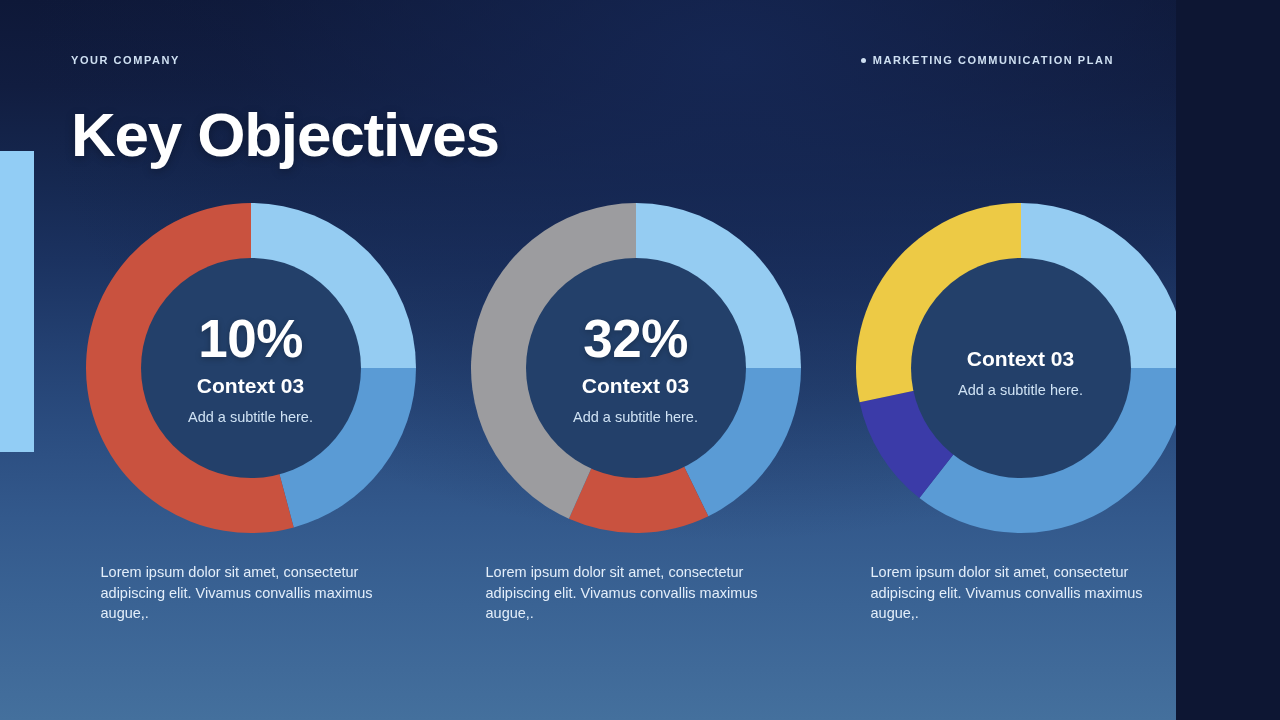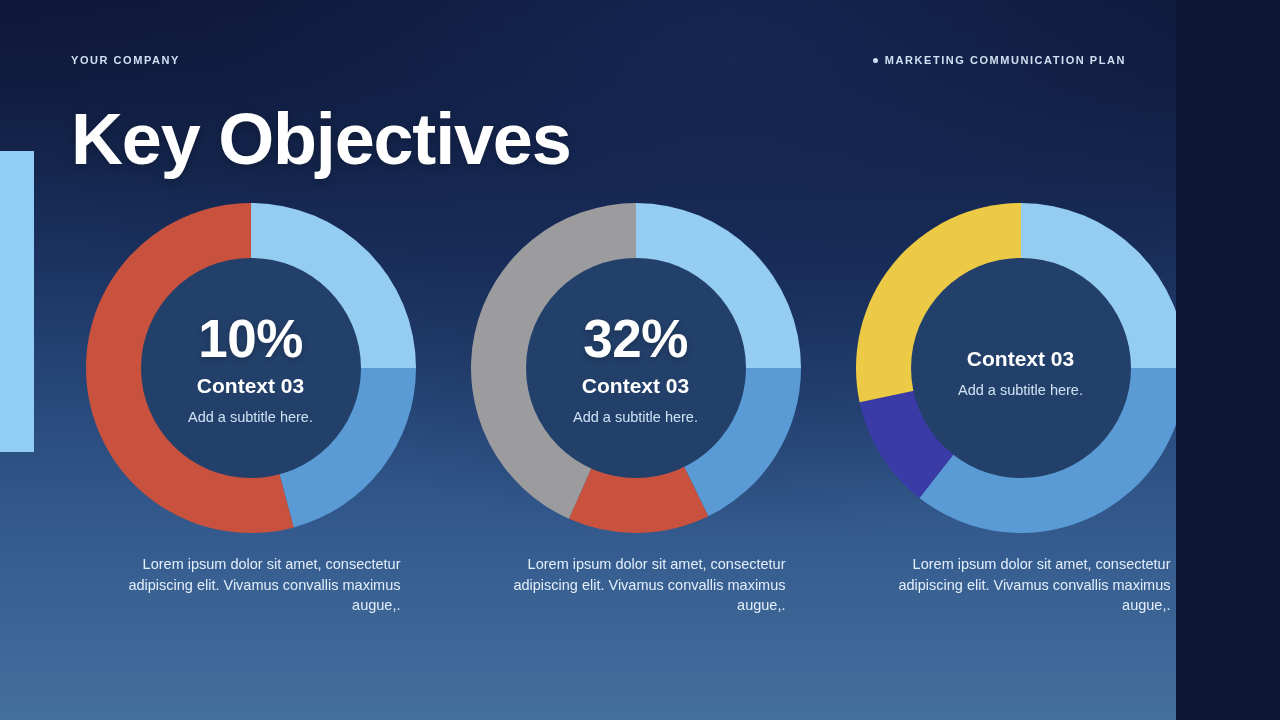--- a/index.html
+++ b/index.html
@@ -29,35 +29,35 @@
   }
 
   
   .eyebrow-left {
     position:absolute; left:71px; top:54px;
     font-size:11px; font-weight:bold;
     letter-spacing:1.55px;
     color:#cfe0f2;
   }
   .eyebrow-right {
-    position:absolute; right:50px; top:54px;
+    position:absolute; right:62px; top:54px;
     font-size:11px; font-weight:bold;
     letter-spacing:1.55px;
     color:#cfe0f2;
     display:flex; align-items:center; gap:7px;
   }
   .bullet-dot {
     width:5px; height:5px; border-radius:50%;
     background:#cfe0f2; display:inline-block;
     flex:0 0 auto;
   }
 
   .page-title {
     position:absolute; left:71px; top:102px;
-    font-size:72px; font-weight:bold;
+    font-size:62px; font-weight:bold;
     letter-spacing:-1.2px;
     color:#ffffff;
     line-height:1.05;
     text-shadow:0 2px 10px rgba(0,0,0,0.28);
   }
 
   
   .accent-bar {
     position:absolute; left:0px; top:151px;
     width:34px; height:301px;
@@ -102,23 +102,23 @@
     font-size:21px; font-weight:bold;
     color:#ffffff; line-height:1;
   }
   .sub {
     margin-top:14px;
     font-size:14.5px; font-weight:normal;
     color:#cfe2f4; line-height:1;
   }
 
   .blurb {
-    margin-top:16px;
+    margin-top:24px;
     width:300px;
-    text-align:right;
+    text-align:left;
     font-size:14.5px;
     line-height:1.42;
     color:#e3eefa;
   }
 </style>
 </head>
 <body>
 
 <div class="slide">
 

